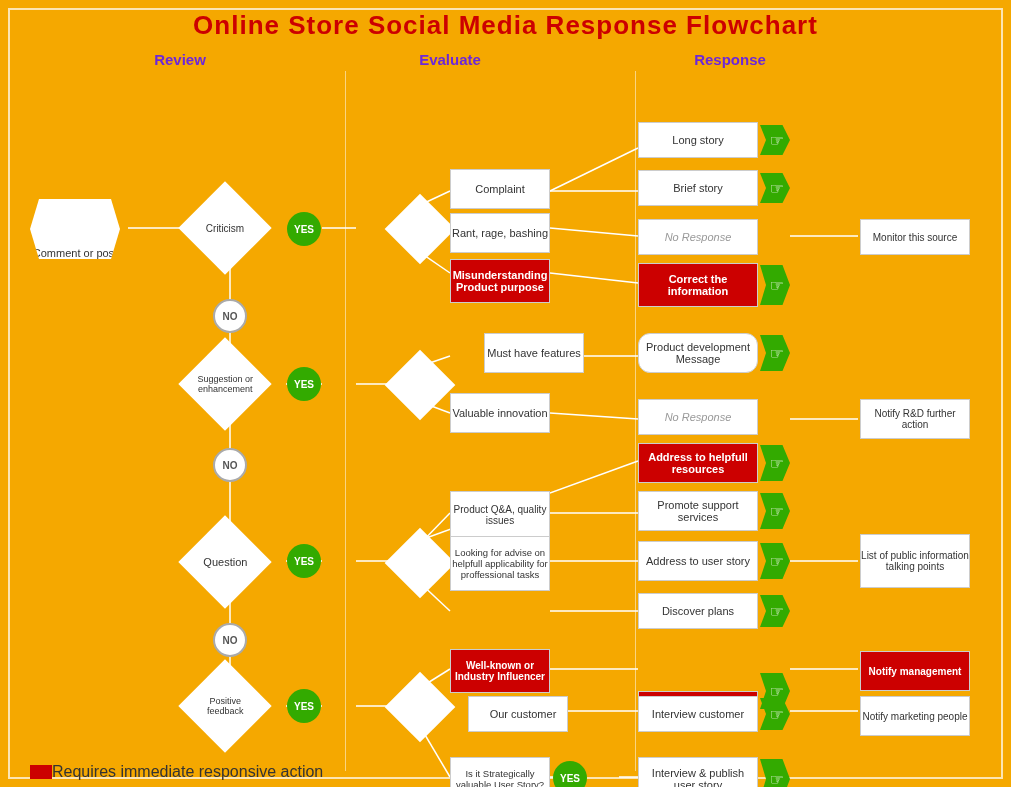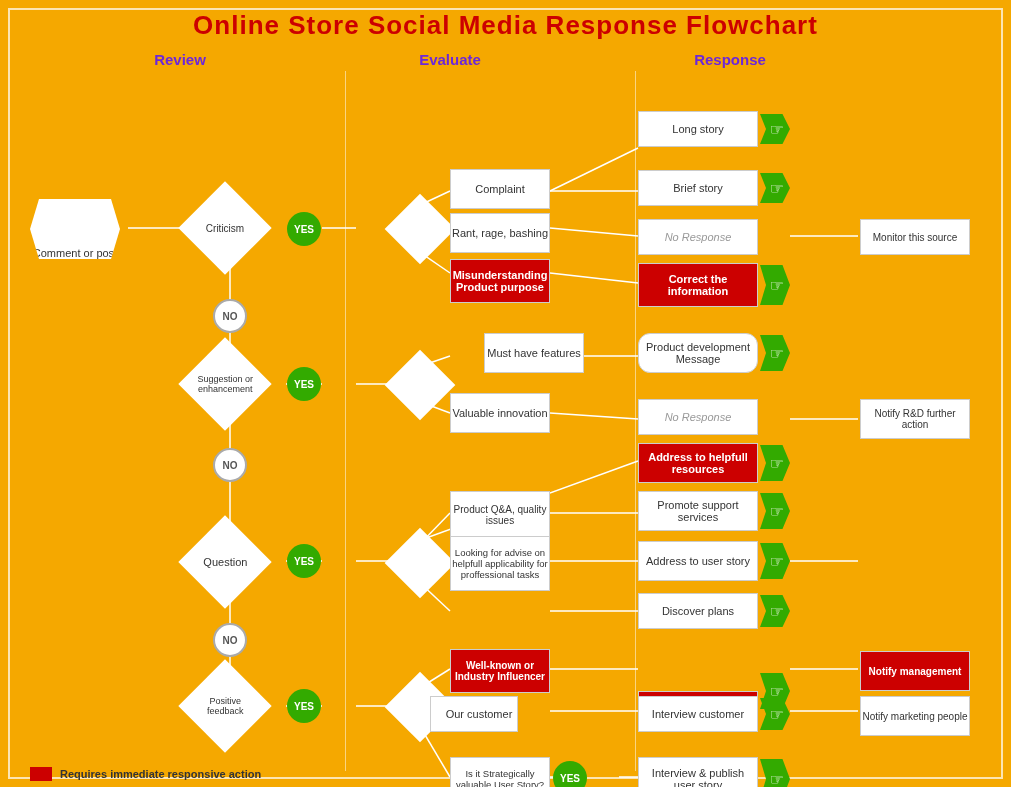--- a/index.html
+++ b/index.html
@@ -164,24 +164,22 @@
       width: 100%;
       height: 100%;
       pointer-events: none;
     }
     .legend-box {
       position: absolute;
       bottom: 10px;
       left: 30px;
       display: flex;
       align-items: center;
-      gap: 8px;
-      font-size: 11px;
+      font-size: 16px;
       color: #333;
-      font-weight: bold;
     }
     .legend-red {
       width: 22px;
       height: 14px;
       background: #cc0000;
       display: inline-block;
     }
     
     .col-divider {
       position: absolute;
@@ -333,21 +331,21 @@
     </div>
 
     <div class="box-node" style="left:450px; top:162px; width:100px; height:40px;">
       <span>Rant, rage, bashing</span>
     </div>
 
     <div class="box-node box-red" style="left:450px; top:208px; width:100px; height:44px;">
       <span>Misunderstanding Product purpose</span>
     </div>
 
-    <div class="response-box" style="left:638px; top:60px;">
+    <div class="response-box" style="left:638px; top:71px;">
       <div class="resp-label" style="width:120px; height:36px;">
         <span>Long story</span>
       </div>
       <div class="green-btn">
         <span style="color:white; font-size:16px; margin-left:4px;">☞</span>
       </div>
     </div>
 
     <div class="response-box" style="left:638px; top:119px;">
       <div class="resp-label" style="width:120px; height:36px;">
@@ -469,20 +467,23 @@
 
     <div class="response-box" style="left:638px; top:490px;">
       <div class="resp-label" style="width:120px; height:40px;">
         <span>Address to user story</span>
       </div>
       <div class="green-btn" style="height:36px;">
         <span style="color:white; font-size:16px; margin-left:4px;">☞</span>
       </div>
     </div>
 
+    <div class="box-node" style="left:860px; top:483px; width:110px; height:54px; font-size:10px;">
+      <span>List of public information talking points</span>
+    </div>
 
     <div class="response-box" style="left:638px; top:542px;">
       <div class="resp-label" style="width:120px; height:36px;">
         <span>Discover plans</span>
       </div>
       <div class="green-btn" style="height:32px;">
         <span style="color:white; font-size:16px; margin-left:4px;">☞</span>
       </div>
     </div>
 
@@ -497,21 +498,21 @@
     </div>
 
     <div class="diamond-container" style="left:390px; top:630px; width:60px; height:52px;">
       <div class="diamond" style="width:50px; height:50px;"></div>
     </div>
 
     <div class="box-node box-red" style="left:450px; top:598px; width:100px; height:44px; font-size:10px;">
       <span>Well-known or Industry Influencer</span>
     </div>
 
-    <div class="box-node" style="left:430px; top:645px; width:88px; height:36px;padding-left:10px;">
+    <div class="box-node" style="left:468px; top:645px; width:100px; height:36px;padding-left:10px;">
       <span>Our customer</span>
     </div>
 
     <div class="box-node" style="left:450px; top:706px; width:100px; height:44px; font-size:9.5px;">
       <span>Is it Strategically valuable User Story?</span>
     </div>
 
     <div class="yes-circle" style="left:553px; top:710px;">
       <span>YES</span>
     </div>

